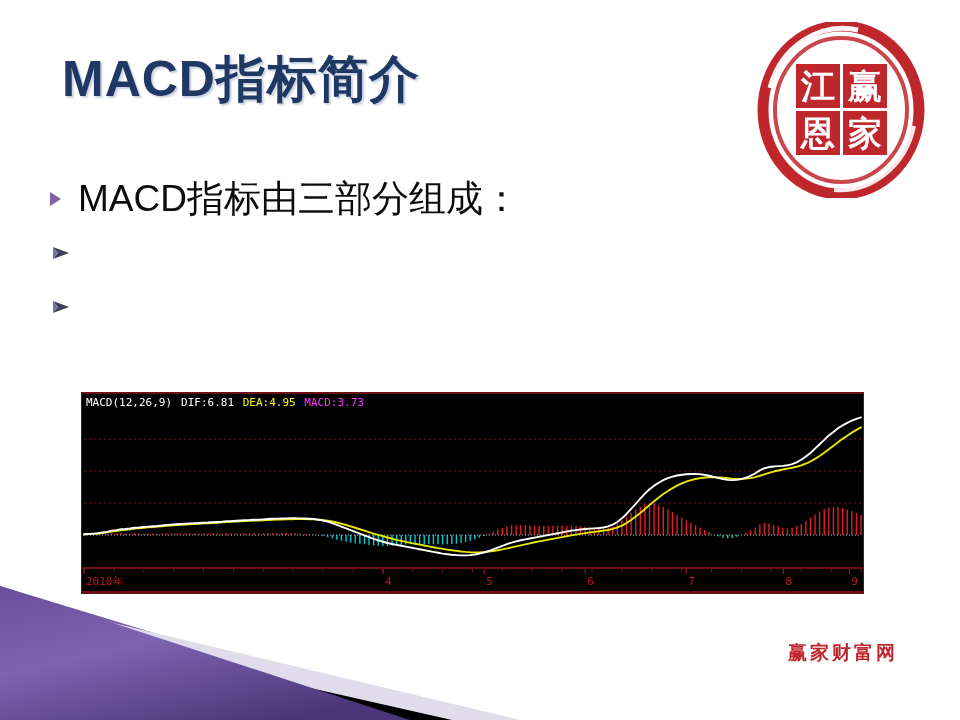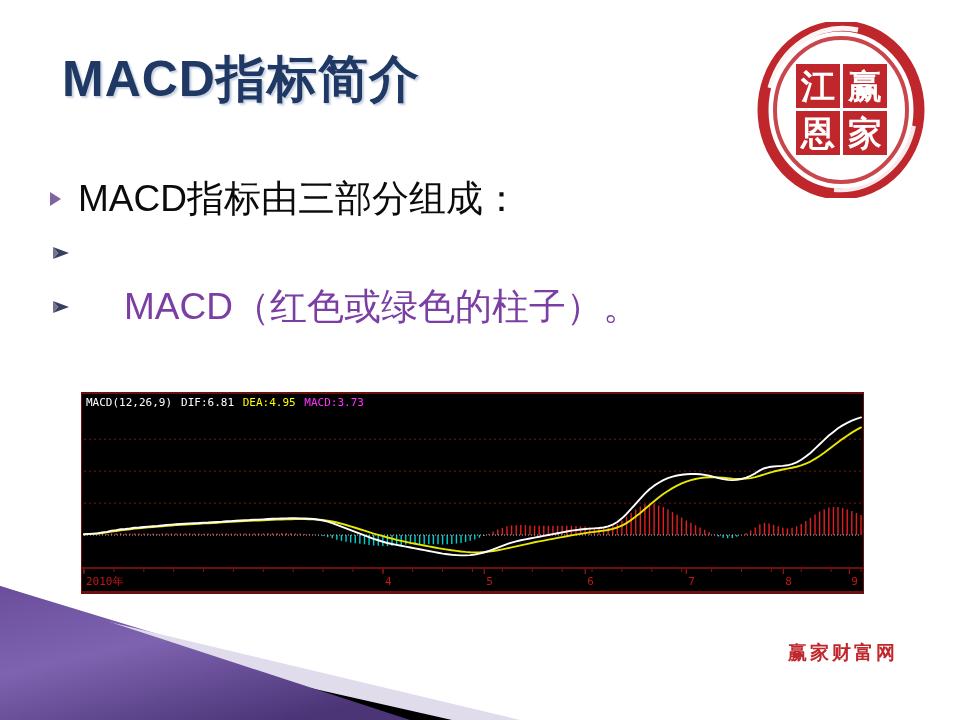--- a/index.html
+++ b/index.html
@@ -125,21 +125,20 @@
     </div>
 
 
     <div class="b-row lvl2">
       <span class="bullet-chev">
         <svg width="20" height="18" viewBox="0 0 20 18">
           <polygon points="2,3 18,9 2,15 7,9" fill="#3A3F5C"></polygon>
           <polygon points="2,3 7,9 2,15" fill="#6E7394"></polygon>
         </svg>
       </span>
-      <span class="b-text-2">MACD（红色或绿色的柱子）。</span>
     </div>
 
   </div>
 
   <div class="chart-wrap">
     <svg id="macd-svg" width="781" height="200" viewBox="0 0 781 200">
         <rect x="0" y="0" width="781" height="200" fill="#000000"></rect>
         <rect x="0" y="0" width="781" height="1" fill="#6D0F0F"></rect>
         <line x1="2" x2="779" y1="46.2" y2="46.2" stroke="#7A1A10" stroke-width="1" stroke-dasharray="2,3"></line>
         <line x1="2" x2="779" y1="78.1" y2="78.1" stroke="#7A1A10" stroke-width="1" stroke-dasharray="2,3"></line>

